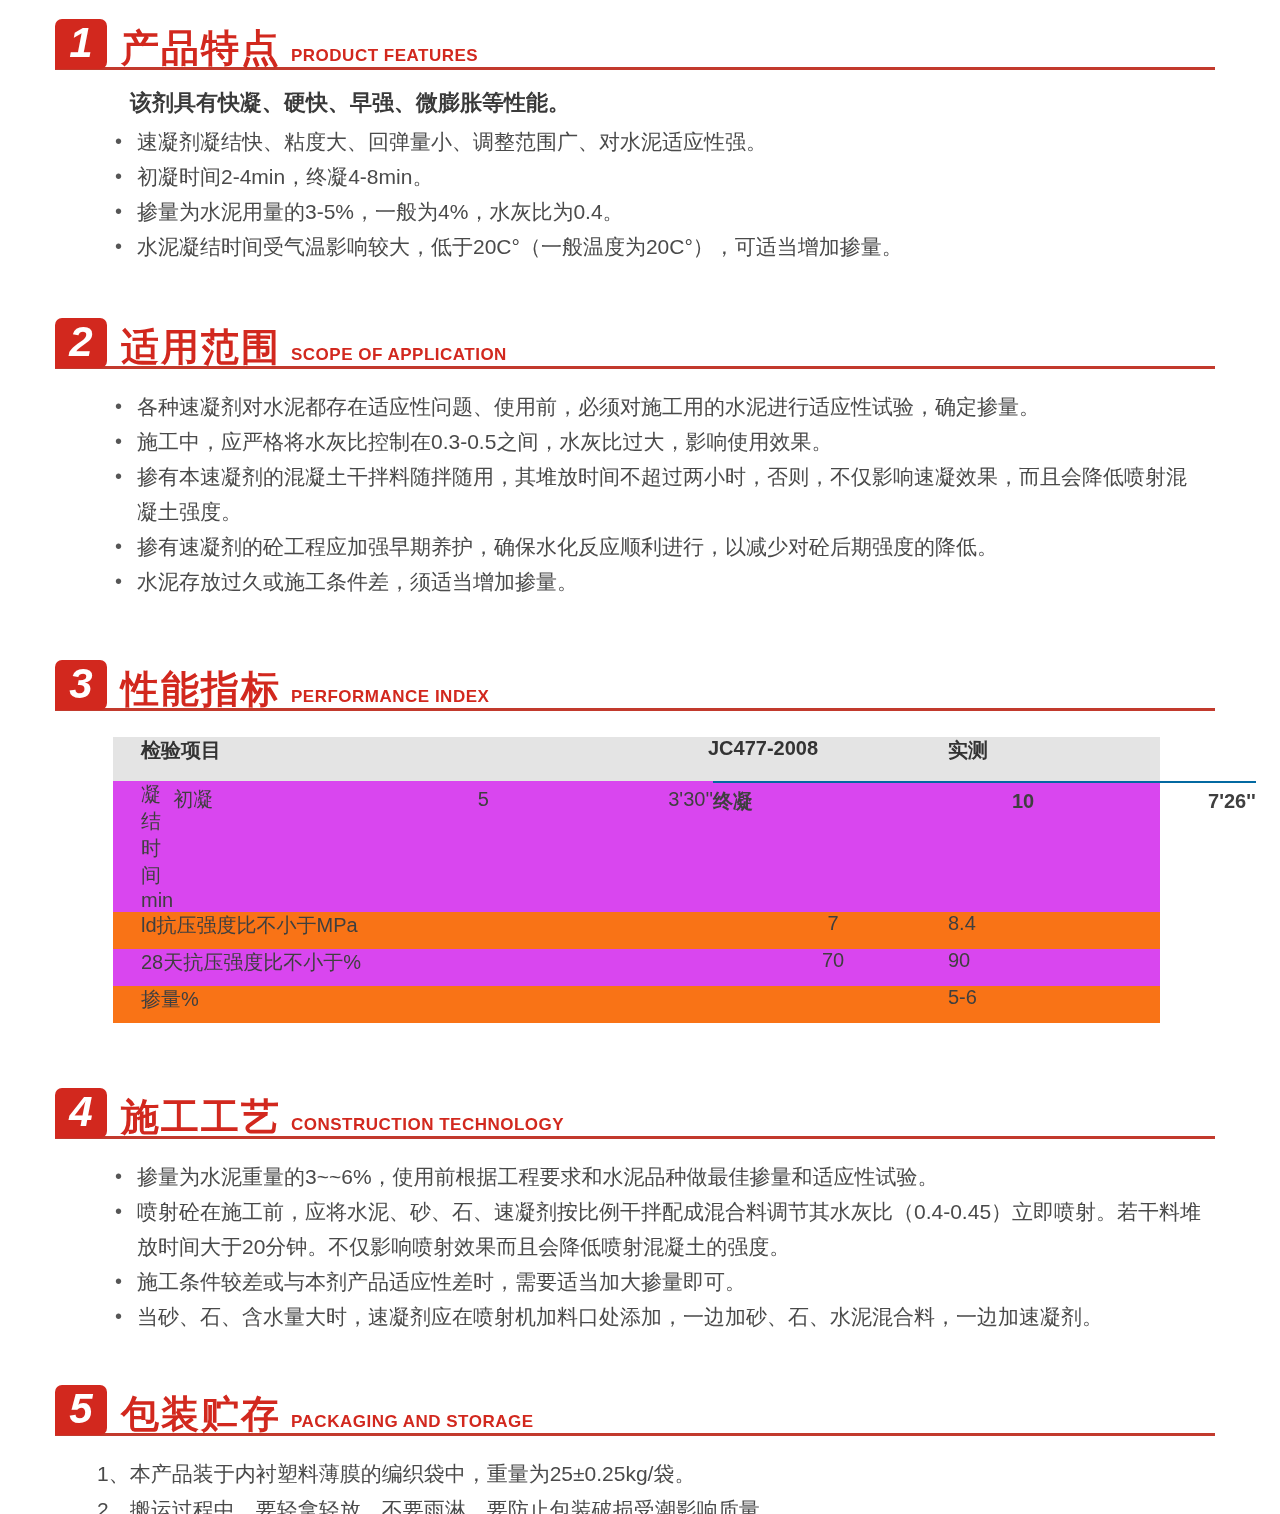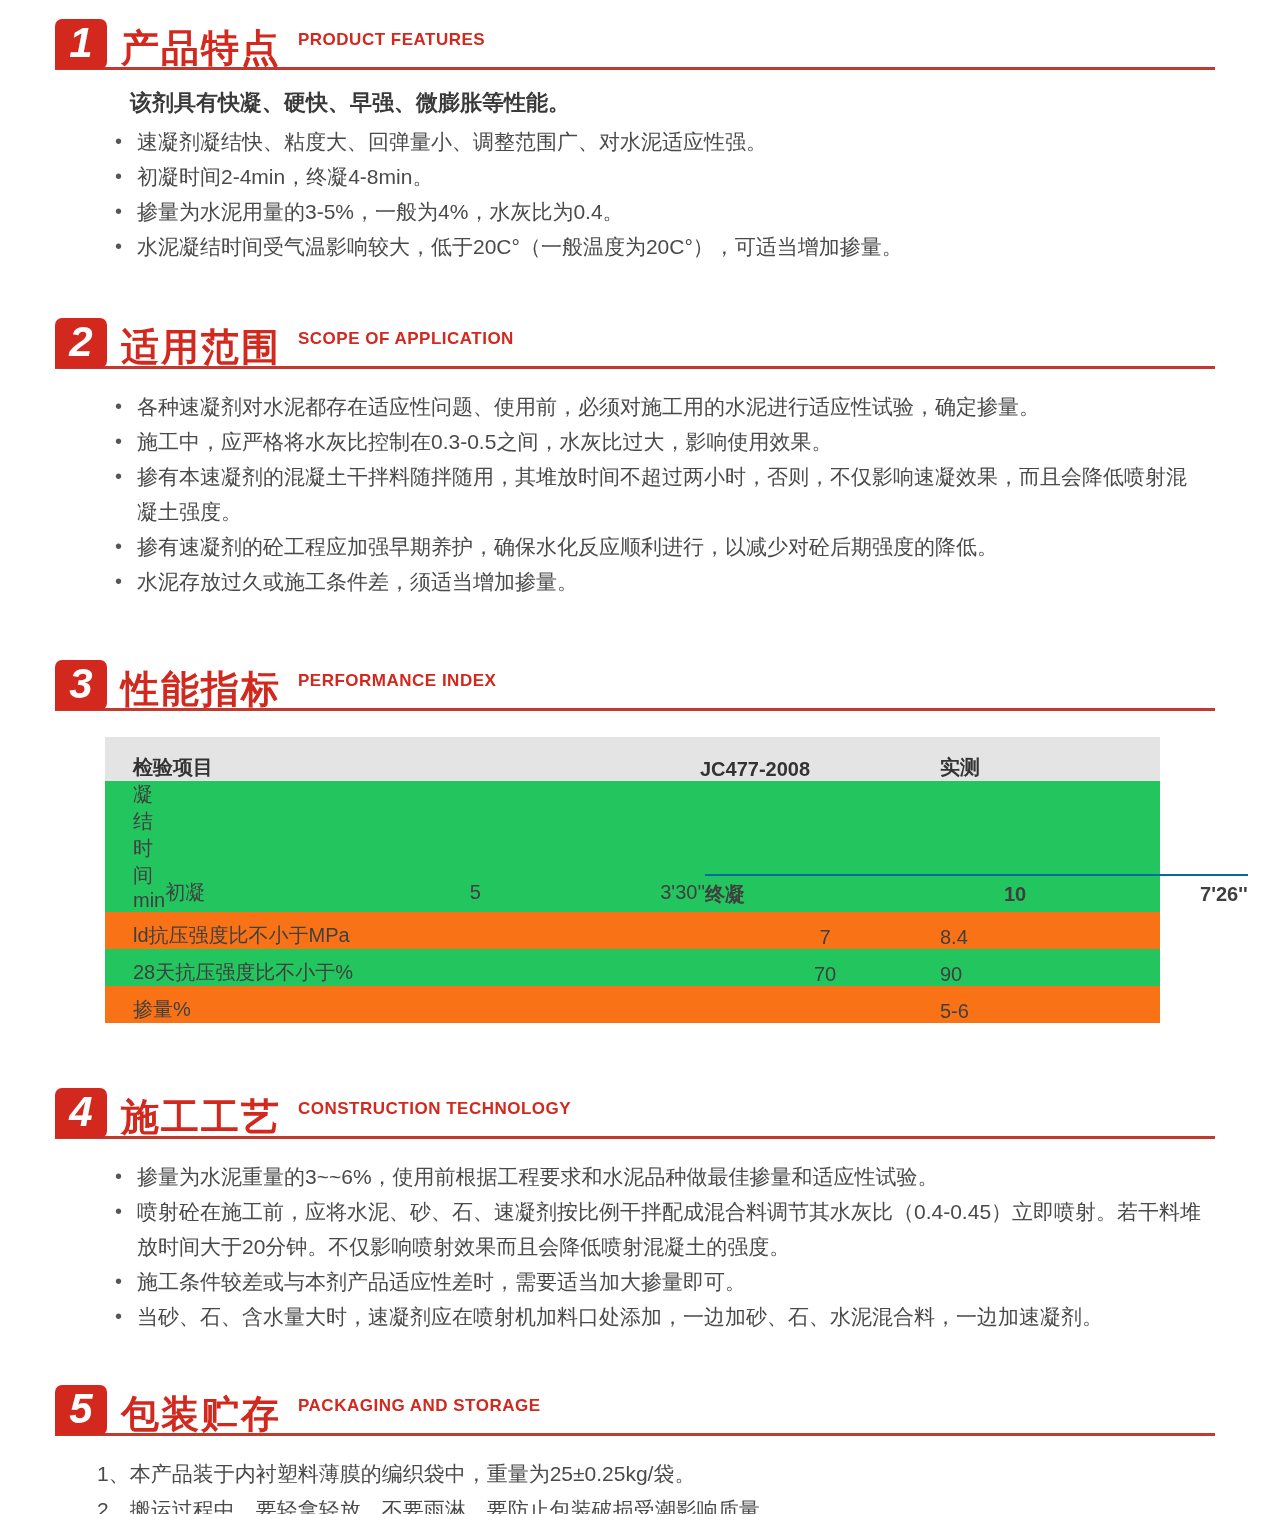--- a/index.html
+++ b/index.html
@@ -45,23 +45,23 @@
     font-size: 38px;
     font-weight: bold;
     line-height: 1;
     margin-left: 14px;
     letter-spacing: 2px;
   }
   .title-en {
     color: #d2281e;
     font-size: 17px;
     font-weight: bold;
-    margin-left: 17px;
+    margin-left: 10px;
     line-height: 1;
-    padding-bottom: 19px;
+    padding-bottom: 3px;
     letter-spacing: 0.5px;
   }
   
   .sec-body { padding-left: 60px; padding-right: 10px; }
   .intro {
     font-weight: bold;
     color: #3a3a3a;
     font-size: 22px;
     margin: 18px 0 6px 15px;
   }
@@ -86,24 +86,24 @@
     color: #4a4a4a;
     padding-left: 2px;
   }
   
   .perf-table {
     margin: 26px 0 0 50px;
     width: 1055px;
     font-size: 20px;
     color: #3f3f3f;
   }
-  .t-row { display: flex; align-items: flex-end; }
+  .t-row { display: flex; align-items: flex-start; margin-left: 8px; }
   .t-head { background: #e4e4e4; height: 44px; }
   .t-grey { background: #f97316; }
-  .t-white { background: #22c55e; }
+  .t-white { background: #d946ef; }
   .c-item { width: 340px; display: flex; align-items: center; padding-left: 28px; box-sizing: border-box; }
   .c-sub  { width: 160px; display: flex; align-items: center; box-sizing: border-box; }
   .c-jc   { width: 300px; display: flex; align-items: center; justify-content: center; box-sizing: border-box; }
   .c-meas { flex: 1; display: flex; align-items: center; padding-left: 35px; box-sizing: border-box; }
   .t-body-row { height: 37px; }
   .merge-right { flex: 1; display: flex; flex-direction: row; }
   .sub-row { display: flex; height: 36px; }
   .sub-row + .sub-row { border-top: 2px solid #0369a1; font-weight: bold; }
   .spacer-1 { height: 55px; }
   .spacer-2 { height: 62px; }

